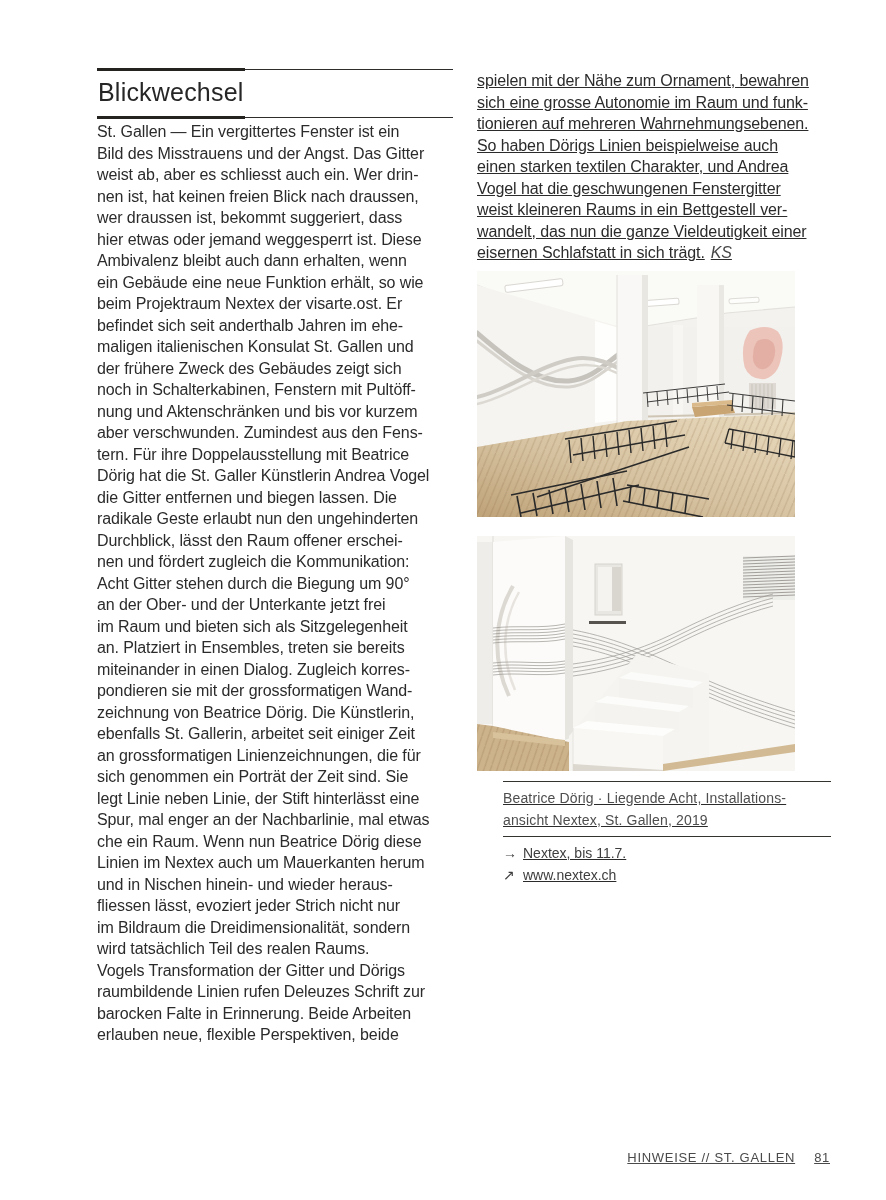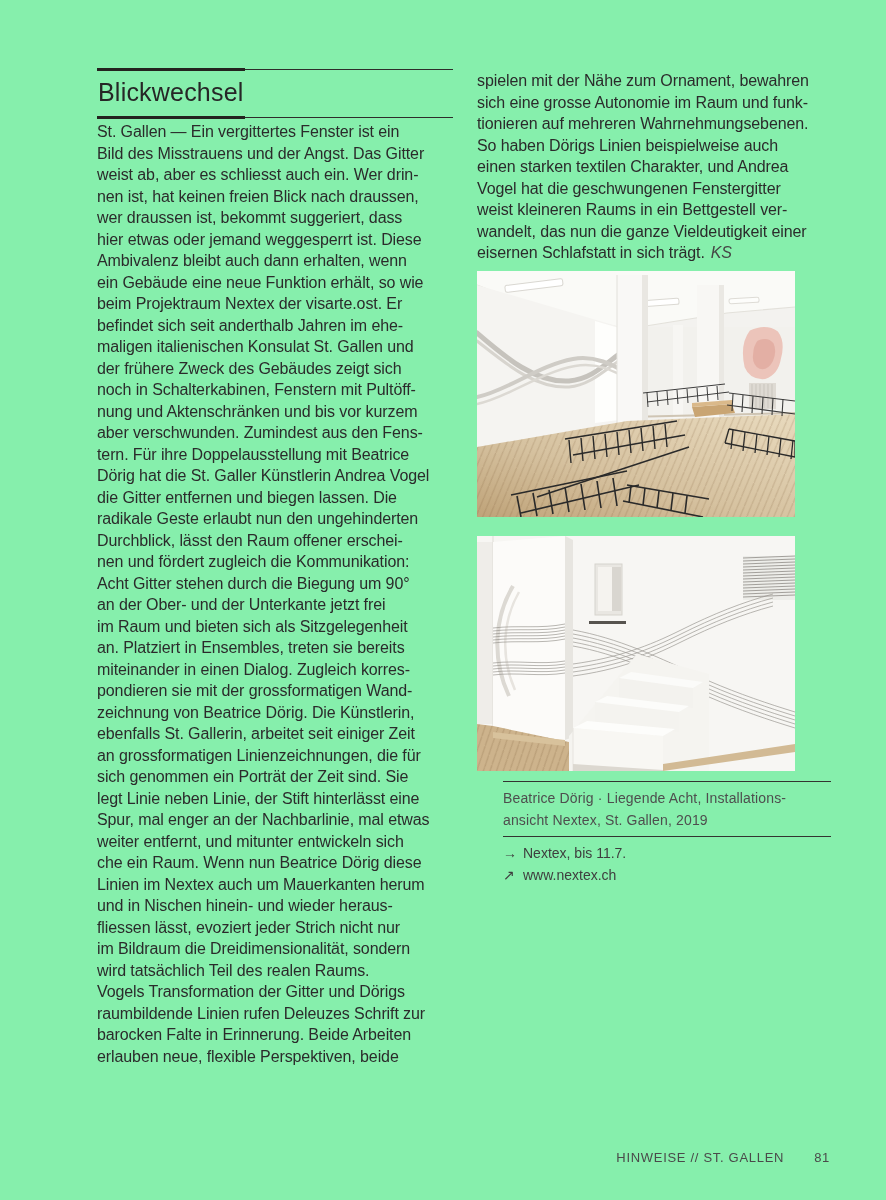--- a/index.html
+++ b/index.html
@@ -1,30 +1,30 @@
 <!DOCTYPE html>
 <html><head>
 <meta charset="utf-8">
 <style>
   html,body{margin:0;padding:0;background:#e8e8e8;}
-  .page{position:relative;width:886px;height:1200px;background:#86efac;
+  .page{position:relative;width:886px;height:1200px;background:#ffffff;
         font-family:"Liberation Sans",sans-serif;color:#2b2b2b;overflow:hidden;margin:0 auto;}
 
   
   .left-col{position:absolute;left:97px;top:68px;width:356px;}
   .hrule{position:relative;height:3px;}
   .hrule .thin{position:absolute;top:1px;left:0;right:0;height:1px;background:#2e2d2b;}
   .hrule .thick{position:absolute;top:0;left:0;width:148px;height:3px;background:#24231f;}
   .title{font-size:25px;font-weight:400;line-height:1;margin:0;padding:9px 0 11px 1px;
          color:#262626;letter-spacing:.2px;}
   .bodytext{font-size:16px;line-height:21.5px;letter-spacing:-0.1px;margin-top:2px;}
   .bodytext .line{white-space:pre;height:21.5px;}
 
   
-  .right-col{position:absolute;left:477px;top:70px;width:354px;}
+  .right-col{position:absolute;left:477px;top:70px;width:354px;text-decoration:underline;}
   .rc-text{font-size:16px;line-height:21.5px;letter-spacing:-0.1px;}
   .rc-text .line{white-space:pre;height:21.5px;}
   .sig{font-style:italic;color:#454545;margin-left:6px;}
 
   .figure{margin:0;padding:0;}
   .figure svg{display:block;}
   .fig1{margin-top:7px;}
   .fig2{margin-top:19px;}
 
   .caption-block{margin-left:26px;width:328px;}
@@ -32,22 +32,22 @@
   .cap-rule.f2{margin-top:10px;}
   .caption{font-size:14px;line-height:22px;color:#4e4e4e;letter-spacing:.15px;margin-top:5px;}
   .caption .line{white-space:pre;}
 
   .info-rule{height:1px;background:#333330;margin-top:5px;}
   .info{font-size:14px;line-height:22px;color:#3e3e3e;margin-top:5px;}
   .info .item{white-space:pre;}
   .info .arrow{display:inline-block;width:20px;}
 
   
-  .footer{position:absolute;top:1150px;right:56px;display:flex;gap:30px;
-          font-size:13px;letter-spacing:.7px;color:#4a4a4a;}
+  .footer{position:absolute;top:1150px;right:56px;display:flex;gap:19px;
+          font-size:13px;letter-spacing:.7px;color:#4a4a4a;text-decoration:underline;}
 </style>
 </head>
 <body>
 
 <div class="page">
 
   <div class="left-col">
     <div class="hrule">
         <span class="thin"></span>
         <span class="thick"></span>
@@ -119,21 +119,20 @@
         <div class="line">ebenfalls St. Gallerin, arbeitet seit einiger Zeit</div>
 
         <div class="line">an grossformatigen Linienzeichnungen, die für</div>
 
         <div class="line">sich genommen ein Porträt der Zeit sind. Sie</div>
 
         <div class="line">legt Linie neben Linie, der Stift hinterlässt eine</div>
 
         <div class="line">Spur, mal enger an der Nachbarlinie, mal etwas</div>
 
-        <div class="line">weiter entfernt, und mitunter entwickeln sich</div>
 
 
         <div class="line">che ein Raum. Wenn nun Beatrice Dörig diese</div>
 
         <div class="line">Linien im Nextex auch um Mauerkanten herum</div>
 
         <div class="line">und in Nischen hinein- und wieder heraus-</div>
 
         <div class="line">fliessen lässt, evoziert jeder Strich nicht nur</div>
 

